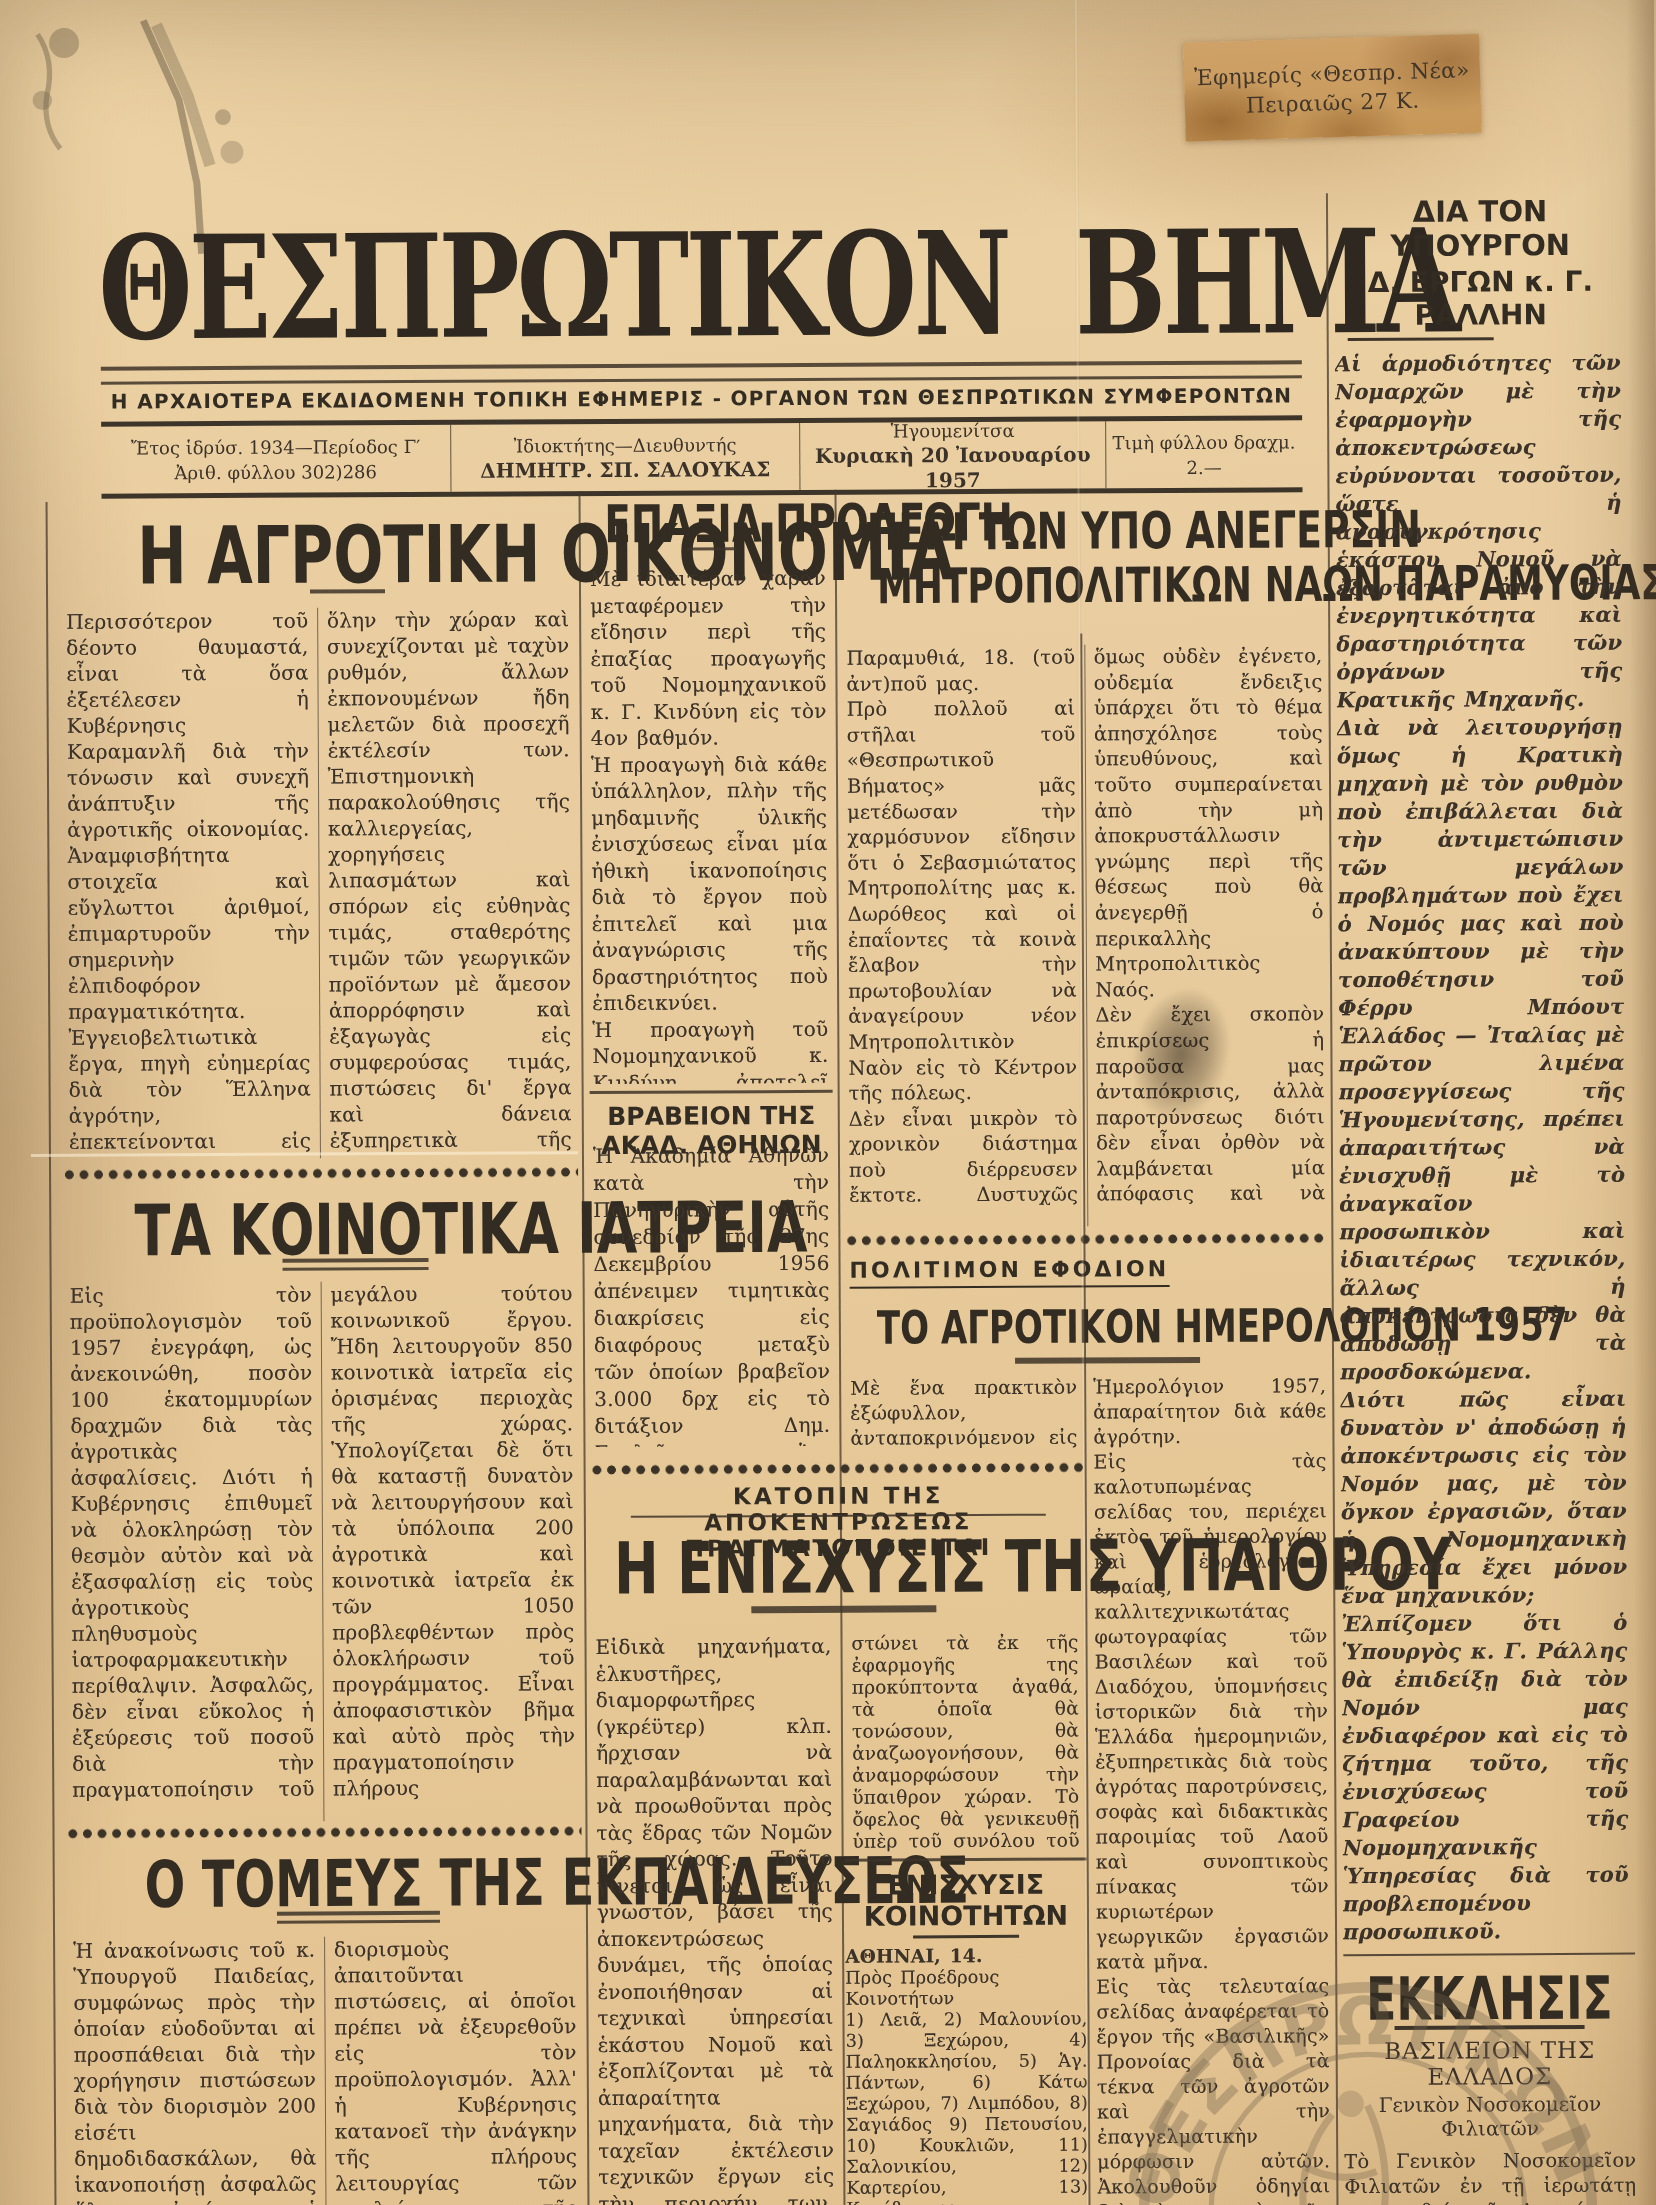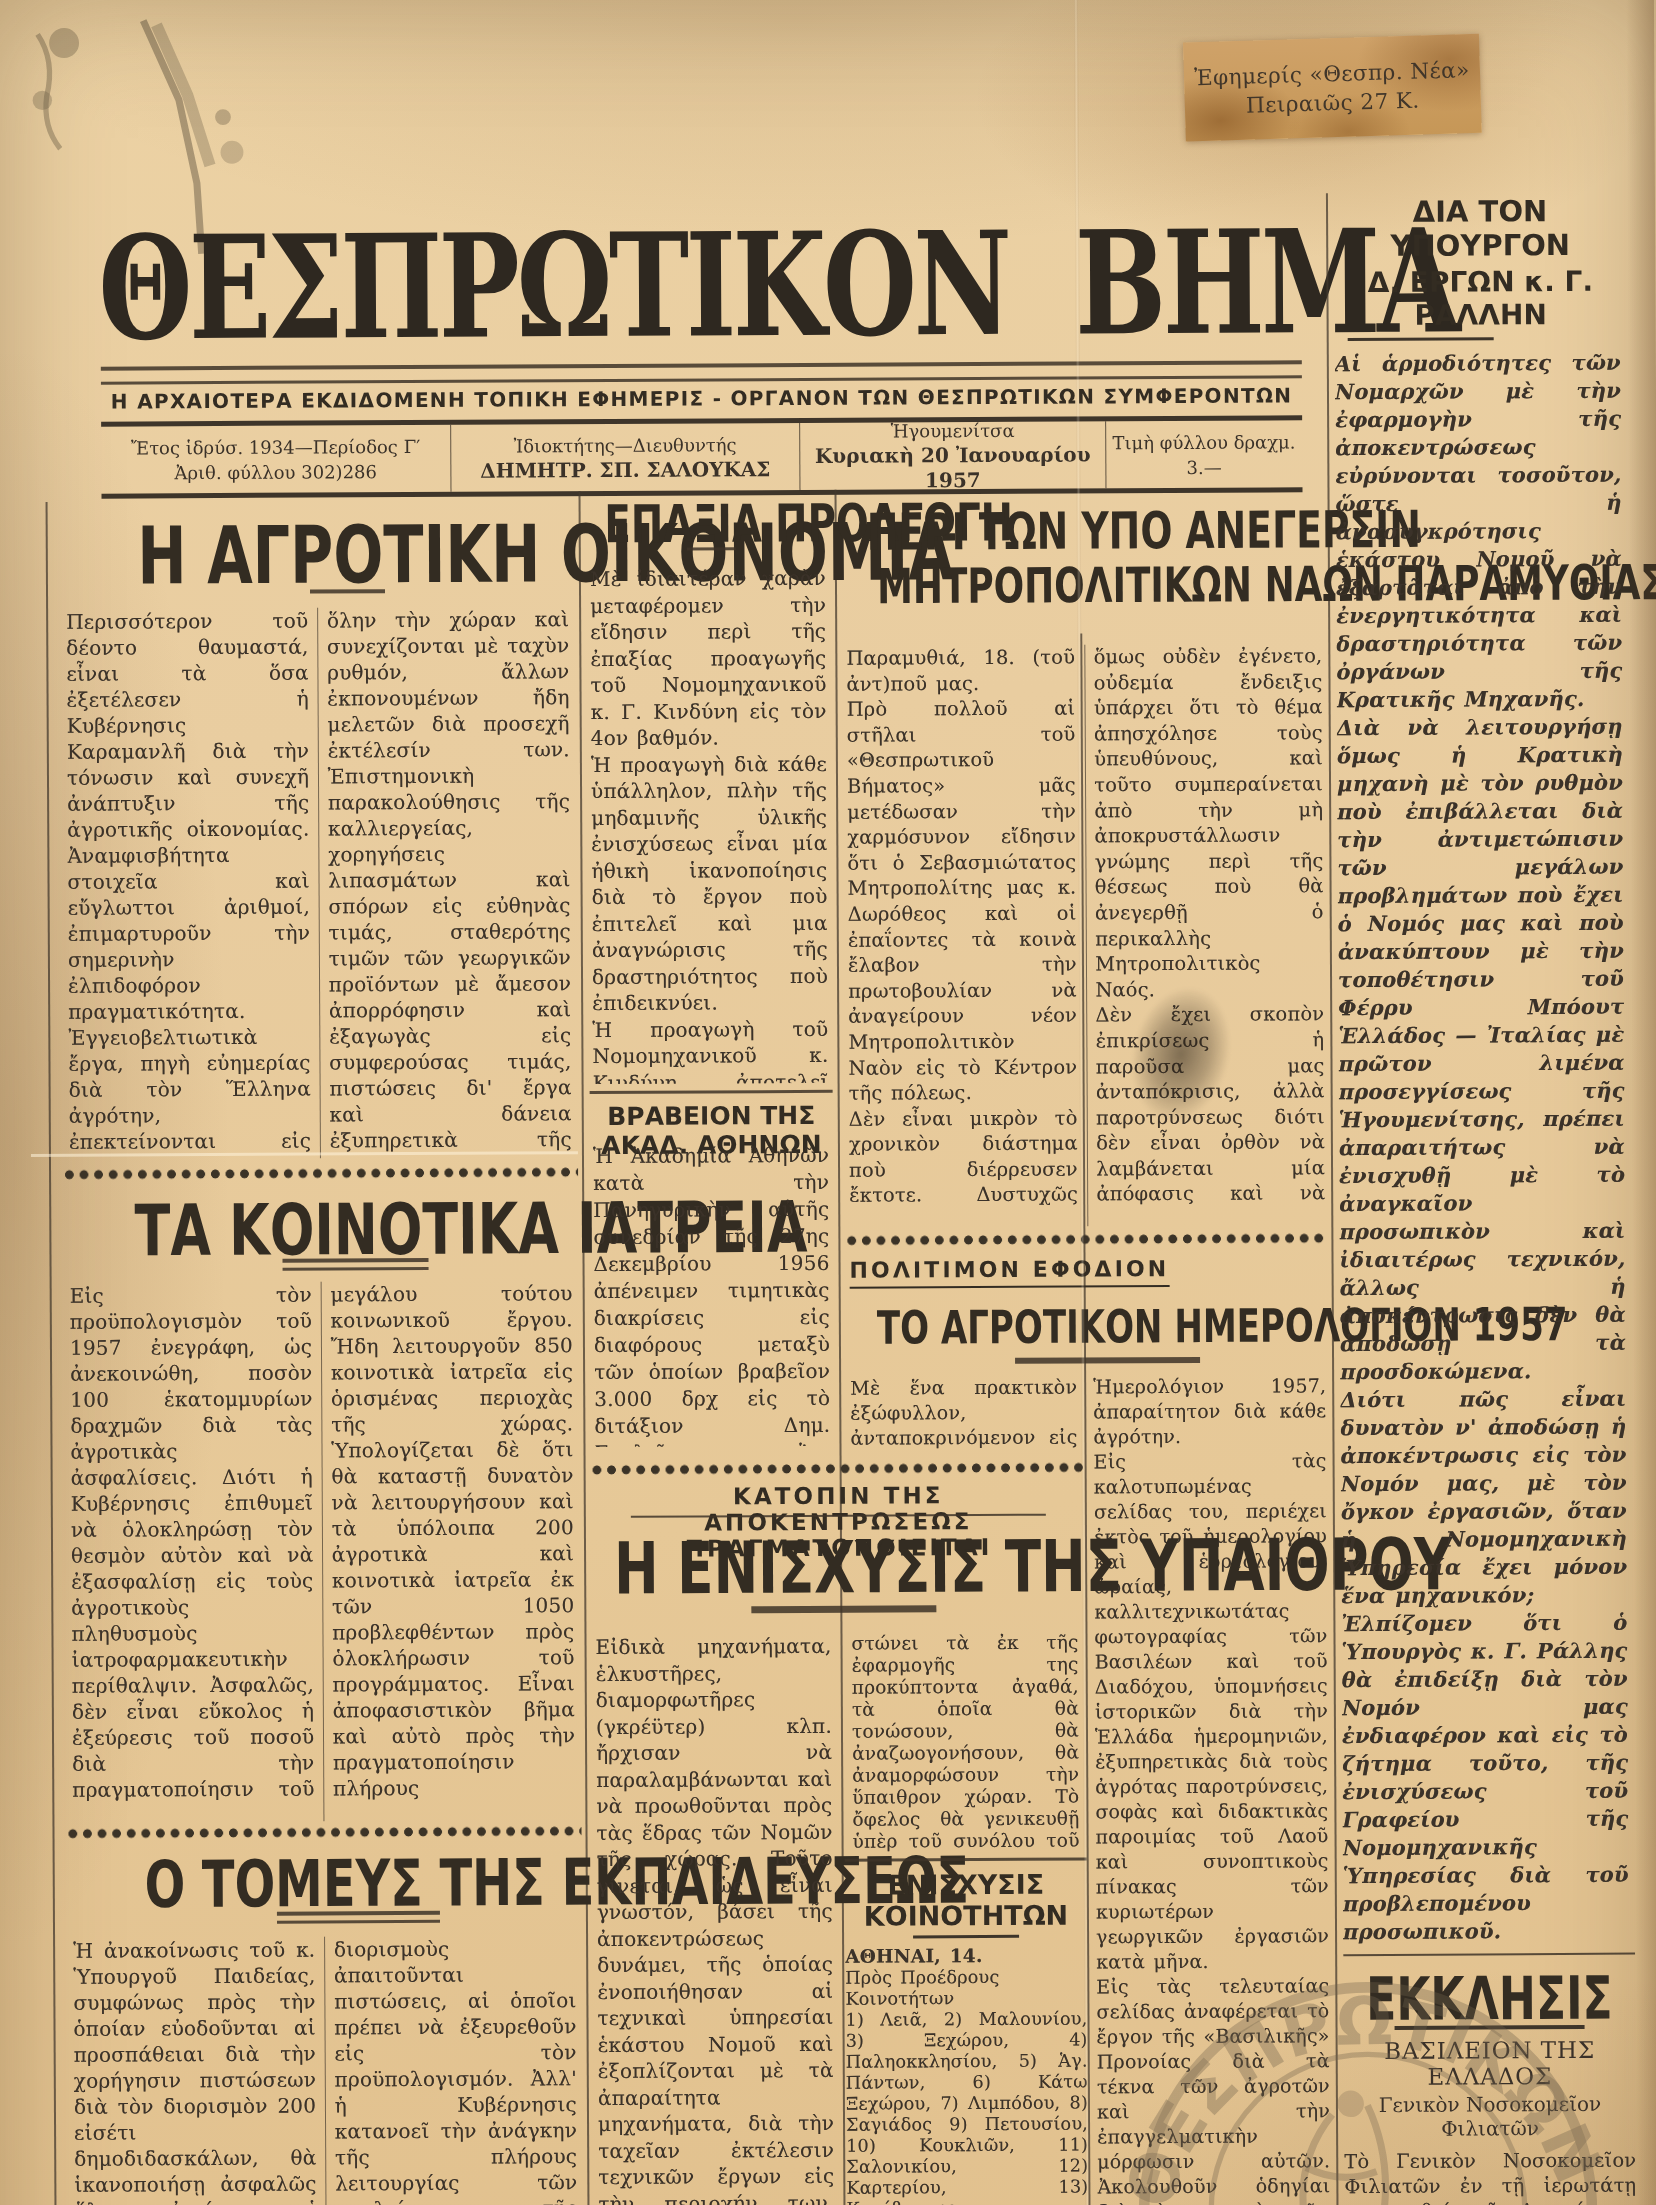--- a/index.html
+++ b/index.html
@@ -75,21 +75,21 @@
       </div>
       <div class="info-cell" style="flex:0 0 28.3%;">
         <div>Ἰδιοκτήτης—Διευθυντής</div>
         <div class="strongline">ΔΗΜΗΤΡ. ΣΠ. ΣΑΛΟΥΚΑΣ</div>
       </div>
       <div class="info-cell" style="flex:0 0 24.6%;">
         <div>Ἡγουμενίτσα</div>
         <div class="strongline">Κυριακὴ 20 Ἰανουαρίου 1957</div>
       </div>
       <div class="info-cell" style="flex:1;">
-        <div>Τιμὴ φύλλου δραχμ. 3.—</div>
+        <div>Τιμὴ φύλλου δραχμ. 2.—</div>
       </div>
     </div>
 
     <div class="vrule" style="left:45px;top:498px;height:1905px;"></div>
     <div class="vrule" style="left:578px;top:490px;height:1914px;"></div>
     <div class="vrule" style="left:834px;top:490px;height:1914px;"></div>
     <div class="vrule" style="left:1079px;top:635px;height:1658px;"></div>
     <div class="vrule" style="left:1327px;top:196px;height:2205px;"></div>
 
     <div class="abs head-blk" style="left:101px;top:507px;width:474px;font-size:64px;">

